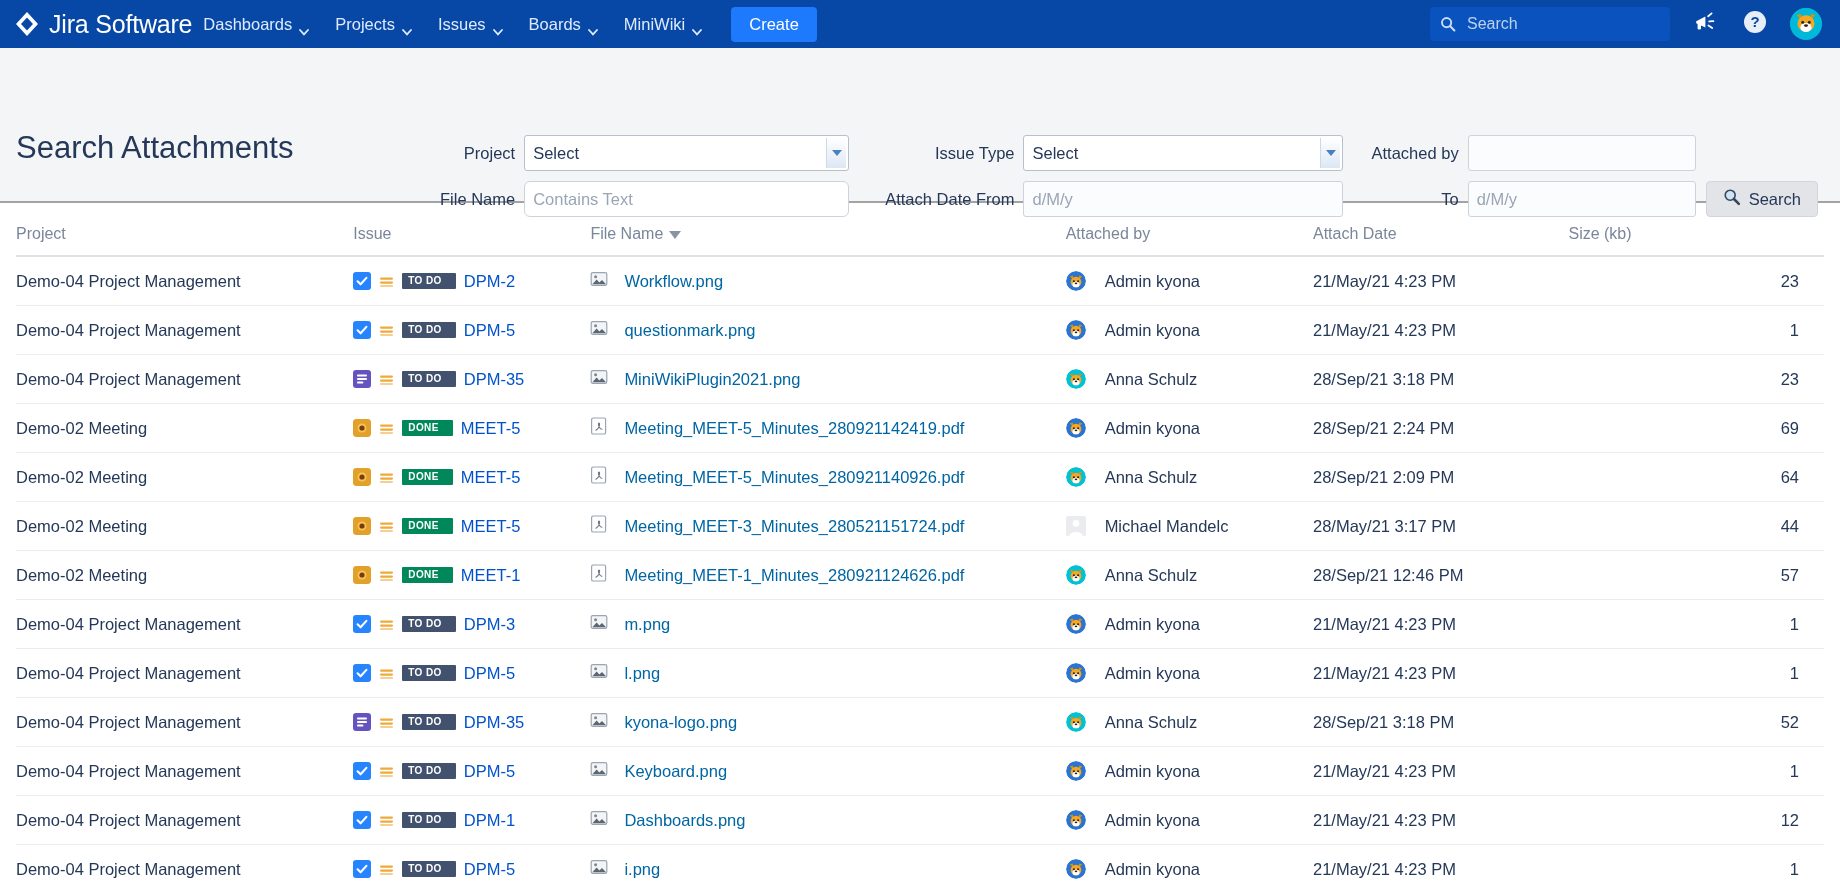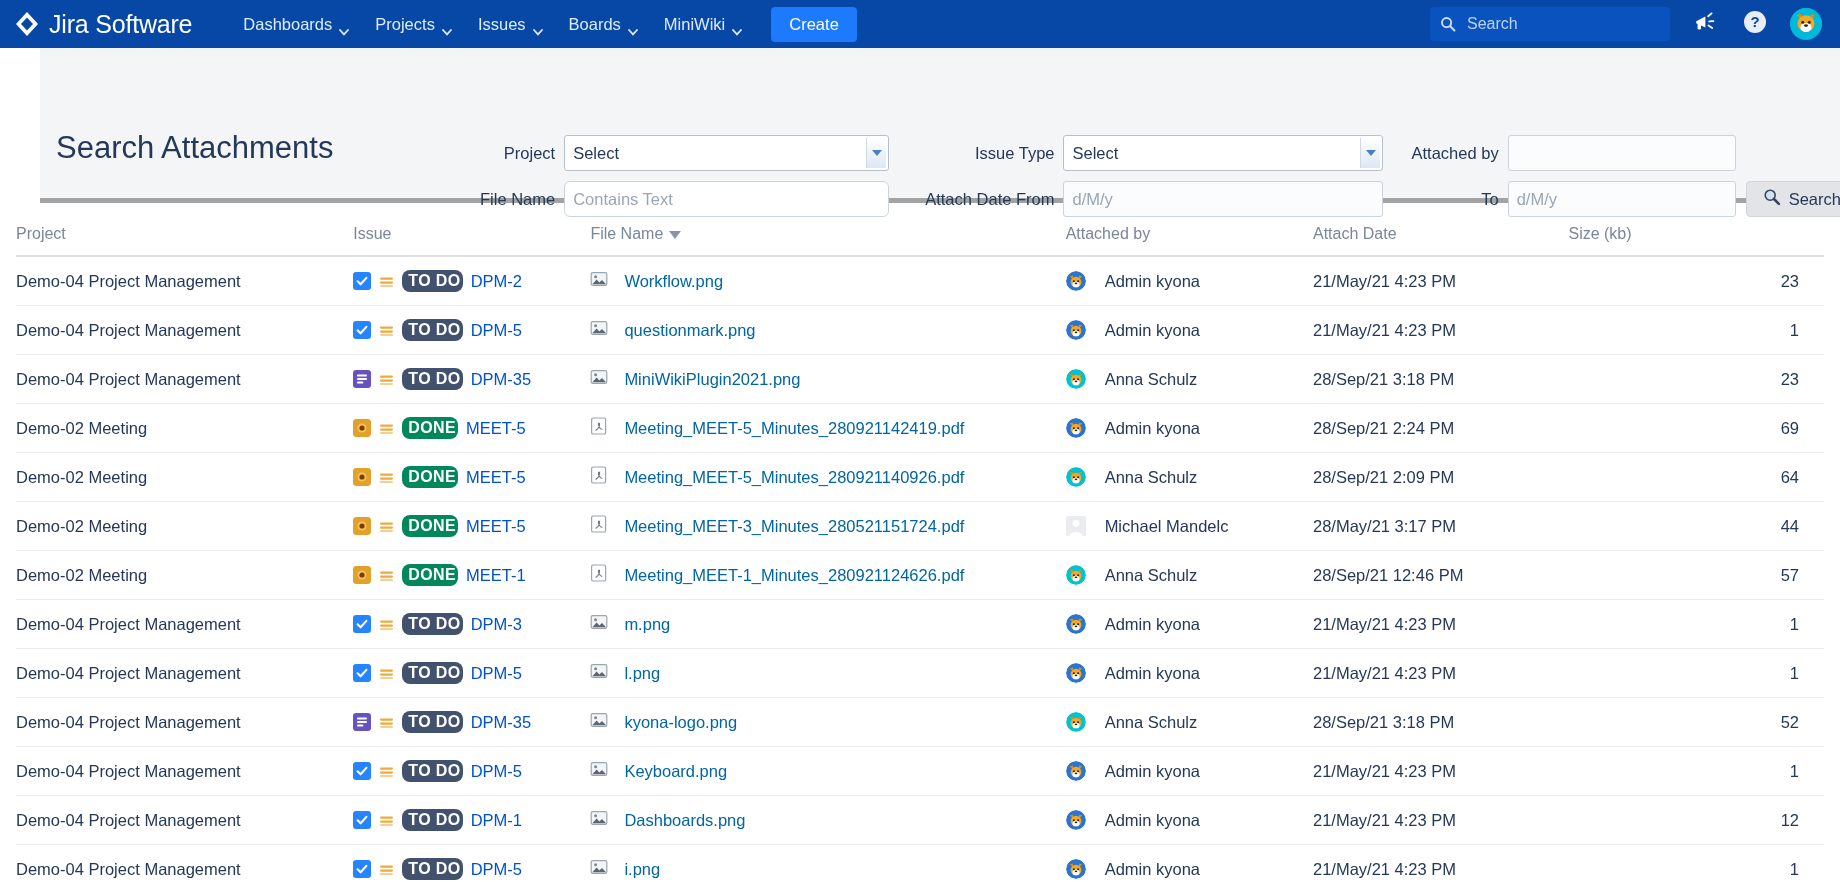--- a/index.html
+++ b/index.html
@@ -16,21 +16,20 @@
   .topnav {
     height: 48px;
     background: #0747a6;
     display: flex;
     align-items: center;
     padding: 0 18px 0 14px;
     position: relative;
   }
   .brand {
     display: flex; align-items: center; gap: 9px;
-    margin-right: 40px;
   }
   .brand-logo { width: 26px; height: 26px; flex: 0 0 26px; }
   .brand-text {
     color: #ffffff;
     font-size: 25px;
     letter-spacing: -0.2px;
     white-space: nowrap;
   }
   .nav-items { display:flex; align-items:center; gap: 4px; }
   .nav-item {
@@ -79,25 +78,24 @@
   .avatar-top {
     width: 32px; height: 32px; border-radius: 50%;
     background: #00b8d9;
     display:flex; align-items:center; justify-content:center;
     cursor: pointer; overflow:hidden;
   }
 
   
   .panel {
     background: #f4f5f7;
-    border-bottom: 5px solid #a3a3a3;
+    border-bottom: 2px solid #a3a3a3;
     height: 155px;
     position: relative;
     padding: 0 0;
-    margin-left: 40px;
   }
   .panel-title {
     position: absolute;
     left: 16px; top: 100px;
     transform: translateY(-50%);
     font-size: 31px;
     font-weight: normal;
     color: #253858;
     margin: 0;
     white-space: nowrap;
@@ -198,22 +196,22 @@
   .c-size    { width: 250px; text-align: right; padding-right: 25px !important; }
   th.c-size  { text-align: right; padding-right: 25px !important; }
 
   .sort-caret { display:inline-block; margin-left:6px; width:0;height:0;
     border-left:6px solid transparent;border-right:6px solid transparent;border-top:8px solid #8993a4; vertical-align:middle;}
 
   .issue-cell { display:flex; align-items:center; gap: 8px; }
   .itype { width:18px;height:18px;flex:0 0 18px;border-radius:3px;display:block;}
   .prio  { width:15px;height:15px;flex:0 0 15px;display:block;}
   .badge {
-    font-size: 16px; font-weight: bold; color:#fff;
-    border-radius: 8px; padding: 3px 2px 3px 6px;
+    font-size: 10px; font-weight: bold; color:#fff;
+    border-radius: 1px; padding: 3px 14px 3px 6px;
     letter-spacing: .4px; line-height:1;
   }
   .badge.todo { background:#42526e; }
   .badge.done { background:#00875a; }
   .ikey { color:#0052cc; text-decoration:none; font-size:16.5px; }
 
   .file-cell { display:flex; align-items:center; gap:16px; }
   .flink { color:#0065a3; text-decoration:none; font-size:16.5px; }
 
   .by-cell { display:flex; align-items:center; gap:19px; }

